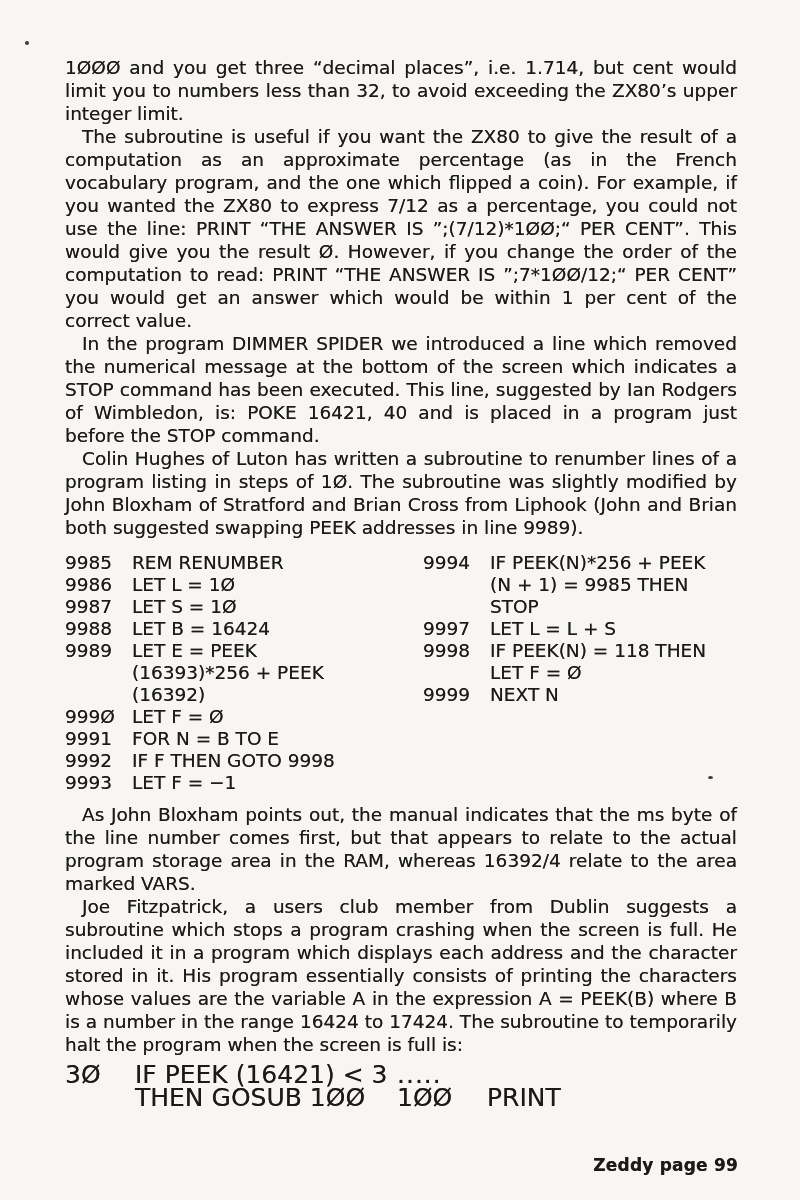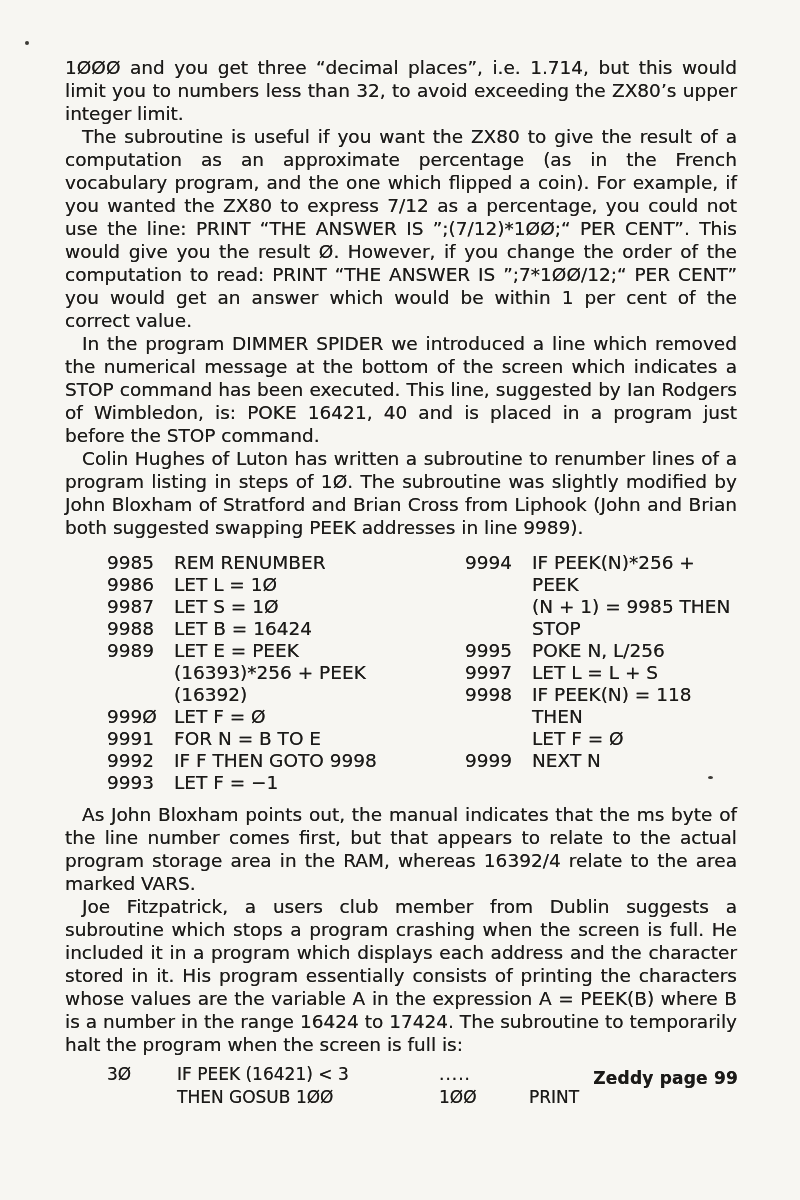--- a/index.html
+++ b/index.html
@@ -33,40 +33,40 @@
   .listing {
     display: flex;
     margin: 13px 0 9px 0;
     font-size: 18.5px;
     line-height: 22px;
     text-shadow: 0 0 0.5px rgba(27, 26, 24, 0.75);
   }
   .lcol-left { width: 358px; flex-shrink: 0; }
   .lcol-right { flex: 1; }
   .crow { display: flex; align-items: flex-start; }
-  .cnum { width: 67px; flex-shrink: 0; margin-left: 42px; }
+  .cnum { width: 67px; flex-shrink: 0; }
   .ccode { white-space: pre-line; }
 
   .listing2 {
     display: flex;
     margin: 7px 0 0 0;
-    font-size: 17px;
+    font-size: 25px;
     line-height: 23px;
     text-shadow: 0 0 0.5px rgba(27, 26, 24, 0.75);
     align-items: center;
   }
   .l2-left { width: 332px; flex-shrink: 0; }
   .l2-left .cnum { width: 70px; }
   .l2-right { flex: 1; }
   .l2-right .cnum { width: 90px; }
   .dots-row { letter-spacing: 1px; }
 
   .footer {
     position: absolute;
-    top: 1068px;
+    top: 1155px;
     right: 62px;
     font-size: 17px;
     font-weight: bold;
     letter-spacing: 0.2px;
     text-shadow: 0 0 0.5px rgba(27, 26, 24, 0.8);
   }
   .speck {
     position: absolute;
     background: #3c3a36;
     border-radius: 50%;
@@ -76,21 +76,21 @@
 </style>
 </head>
 <body>
 
 <div class="page">
   <div class="speck speck-1"></div>
   <div class="speck speck-2"></div>
 
   <div class="content">
 
-    <p class="para">1ØØØ and you get three “decimal places”, i.e. 1.714, but this would limit you to numbers less than 32, to avoid exceeding the ZX80’s upper integer limit.</p>
+    <p class="para">1ØØØ and you get three “decimal places”, i.e. 1.714, but cent would limit you to numbers less than 32, to avoid exceeding the ZX80’s upper integer limit.</p>
     <p class="para indent">The subroutine is useful if you want the ZX80 to give the result of a computation as an approximate percentage (as in the French vocabulary program, and the one which flipped a coin). For example, if you wanted the ZX80 to express 7/12 as a percentage, you could not use the line: PRINT “THE ANSWER IS ”;(7/12)*1ØØ;“ PER CENT”. This would give you the result Ø. However, if you change the order of the computation to read: PRINT “THE ANSWER IS ”;7*1ØØ/12;“ PER CENT” you would get an answer which would be within 1 per cent of the correct value.</p>
     <p class="para indent">In the program DIMMER SPIDER we introduced a line which removed the numerical message at the bottom of the screen which indicates a STOP command has been executed. This line, suggested by Ian Rodgers of Wimbledon, is: POKE 16421, 40 and is placed in a program just before the STOP command.</p>
     <p class="para indent">Colin Hughes of Luton has written a subroutine to renumber lines of a program listing in steps of 1Ø. The subroutine was slightly modified by John Bloxham of Stratford and Brian Cross from Liphook (John and Brian both suggested swapping PEEK addresses in line 9989).</p>
 
     <div class="listing">
       <div class="lcol-left">
         <div class="crow">
           <span class="cnum">9985</span>
           <span class="ccode">REM RENUMBER</span>
         </div>
@@ -130,24 +130,20 @@
         </div>
       </div>
       <div class="lcol-right">
         <div class="crow">
           <span class="cnum">9994</span>
           <span class="ccode">IF PEEK(N)*256 + PEEK
 (N + 1) = 9985 THEN
 STOP</span>
         </div>
         <div class="crow">
-          <span class="cnum">9995</span>
-          <span class="ccode">POKE N, L/256</span>
-        </div>
-        <div class="crow">
           <span class="cnum">9997</span>
           <span class="ccode">LET L = L + S</span>
         </div>
         <div class="crow">
           <span class="cnum">9998</span>
           <span class="ccode">IF PEEK(N) = 118 THEN
 LET F = Ø</span>
         </div>
         <div class="crow">
           <span class="cnum">9999</span>

